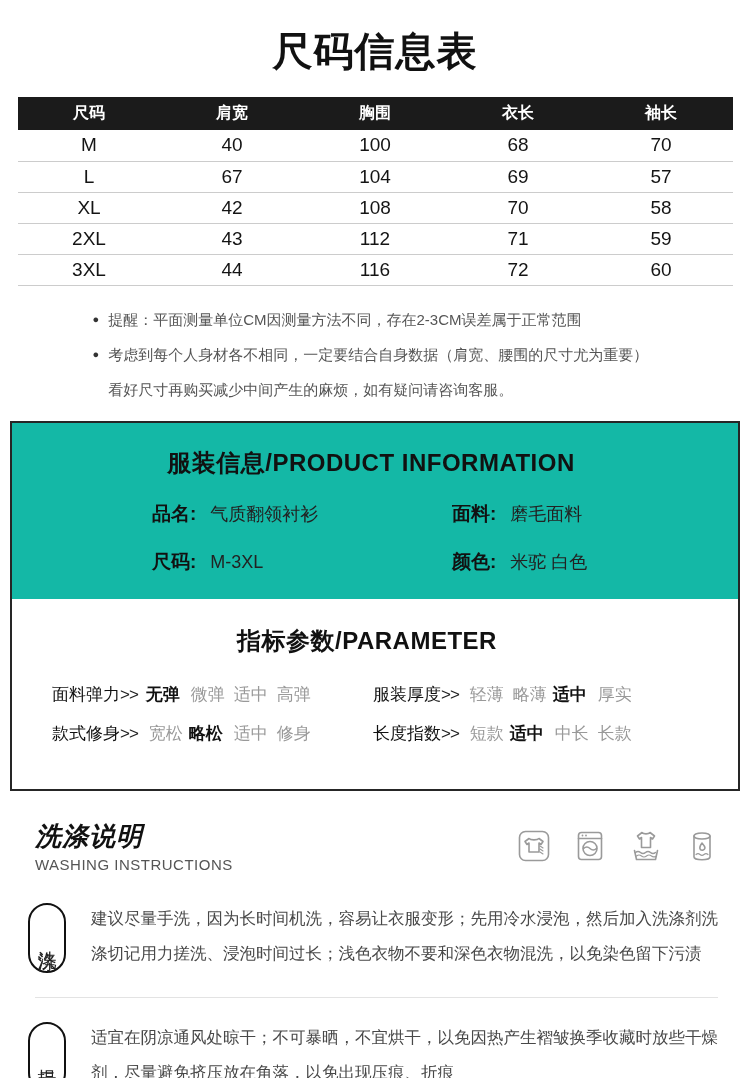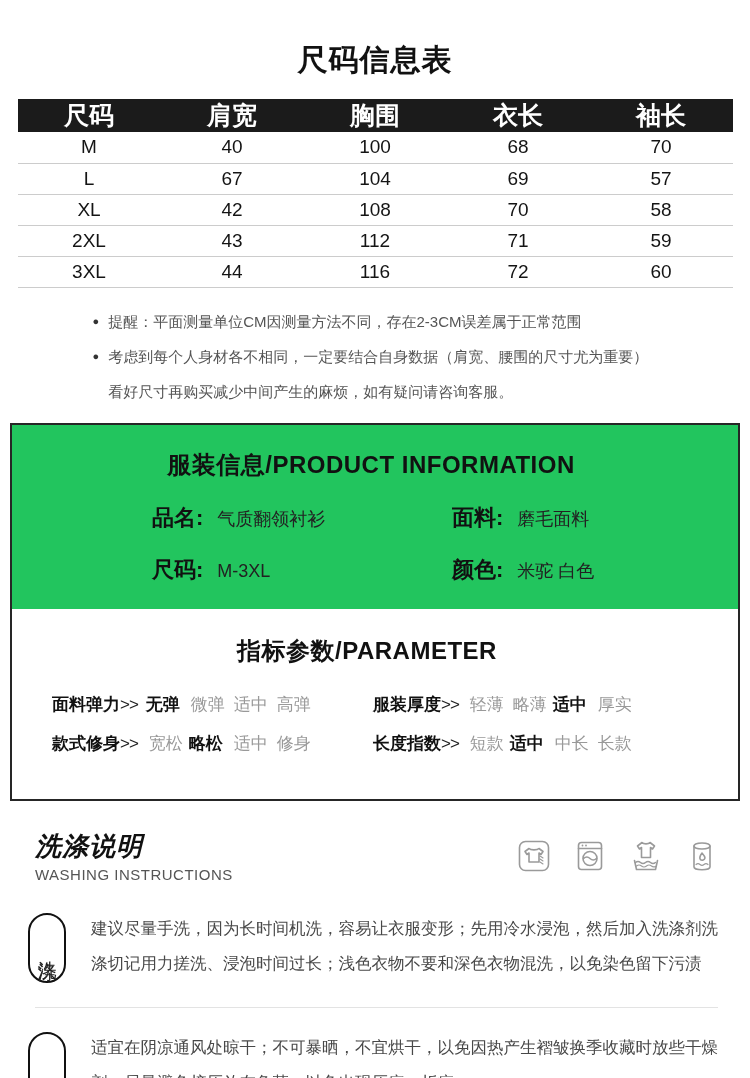--- a/index.html
+++ b/index.html
@@ -3,65 +3,65 @@
 <meta charset="utf-8">
 <style>
   * { margin:0; padding:0; box-sizing:border-box; }
   html,body { width:750px; background:#fff; }
   body {
     height:1078px; overflow:hidden;
     font-family:"Liberation Sans","DejaVu Sans",sans-serif;
     color:#111;
   }
   .page-title {
-    padding-top:40px; text-align:center;
-    font-size:30px; font-weight:bold; letter-spacing:1px;
+    padding-top:24px; text-align:center;
+    font-size:40px; font-weight:bold; letter-spacing:1px;
   }
   
   table.size-table {
     width:715px; margin:18px auto 0 auto;
     border-collapse:collapse; table-layout:fixed;
   }
   table.size-table th {
     background:#1b1b1b; color:#fff;
-    font-size:25px; font-weight:600; height:33px; text-align:center;
+    font-size:16px; font-weight:600; height:33px; text-align:center;
   }
   table.size-table td {
     font-size:19px; height:31px; text-align:center;
     border-bottom:1px solid #ccc; color:#141414;
   }
   
   .notes { width:565px; margin:16px auto 0 auto; }
   .note { display:flex; font-size:15px; color:#555; line-height:35px; }
   .note .bullet { font-size:11px; margin-right:9px; color:#333; flex:0 0 auto; }
   .note .note-text { flex:1; }
   
   .info-box {
     width:730px; margin:14px auto 0 auto;
     border:2px solid #262626; background:#fff;
   }
-  .info-top { background:#22c55e; padding:16px 8px 24px 0; }
+  .info-top { background:#14b8a6; padding:16px 8px 24px 0; }
   .box-title {
     text-align:center; font-size:24px; font-weight:bold;
     letter-spacing:.5px; margin-top:8px;
   }
   .product-fields {
     display:grid; grid-template-columns:300px 1fr;
     padding:22px 20px 0 140px; row-gap:22px;
   }
   .field { font-size:18px; white-space:nowrap; }
-  .field-label { font-size:22px; font-weight:bold; }
+  .field-label { font-size:19px; font-weight:bold; }
   .field-value { margin-left:14px; color:#222; }
   .info-bottom { padding:18px 16px 44px 0; }
   .parameter-grid {
     display:grid; grid-template-columns:1fr 1fr;
     padding:26px 28px 0 40px; row-gap:16px;
   }
   .param { font-size:17px; white-space:nowrap; }
-  .param-label { font-weight:bold; color:#111; }
+  .param-label { font-weight:normal; color:#111; }
   .param-sep { color:#222; letter-spacing:-1px; margin-right:2px; }
   .opt { color:#999; margin-left:9px; }
   .opt.sel { color:#111; font-weight:bold; margin-left:6px; margin-right:2px; }
   
   .wash-header {
     display:flex; justify-content:space-between; align-items:center;
     margin:28px 30px 0 35px;
   }
   .wash-title { font-size:26px; font-weight:bold; letter-spacing:1px;font-style:italic; }
   .wash-subtitle { font-size:15px; color:#555; margin-top:2px; letter-spacing:.5px; }

